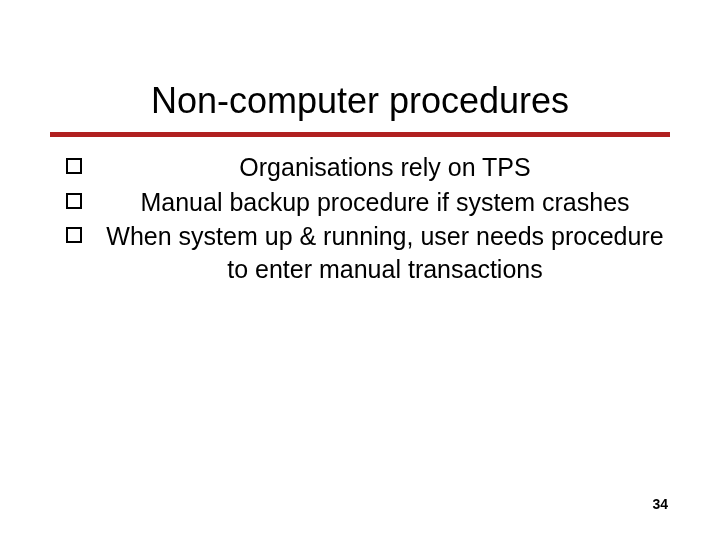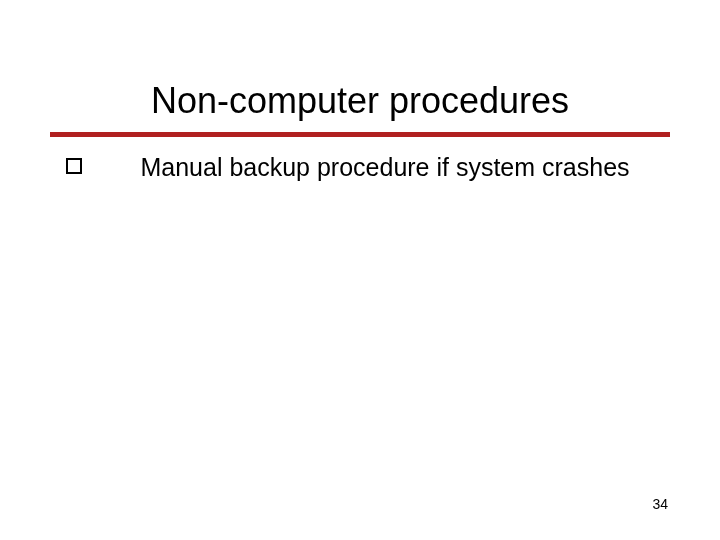--- a/index.html
+++ b/index.html
@@ -55,31 +55,37 @@
     border: 2px solid #000;
     background: transparent;
   }
   .page-number {
     position: absolute;
     bottom: 28px;
     right: 52px;
     font-size: 14px;
     color: #000;
     font-family: Arial, sans-serif;
+    font-weight: bold;
   }
 </style>
 </head>
 <body>
 
 <div class="slide">
   <h1 class="title">Non-computer procedures</h1>
   <div class="title-rule"></div>
   <ul class="bullets">
     <li>
       <span class="bullet-box"></span>
+      <span>Organisations rely on TPS</span>
     </li>
     <li>
       <span class="bullet-box"></span>
       <span>Manual backup procedure if system crashes</span>
+    </li>
+    <li>
+      <span class="bullet-box"></span>
+      <span>When system up &amp; running, user needs procedure to enter manual transactions</span>
     </li>
   </ul>
   <div class="page-number">34</div>
 </div>
 
 </body></html>

